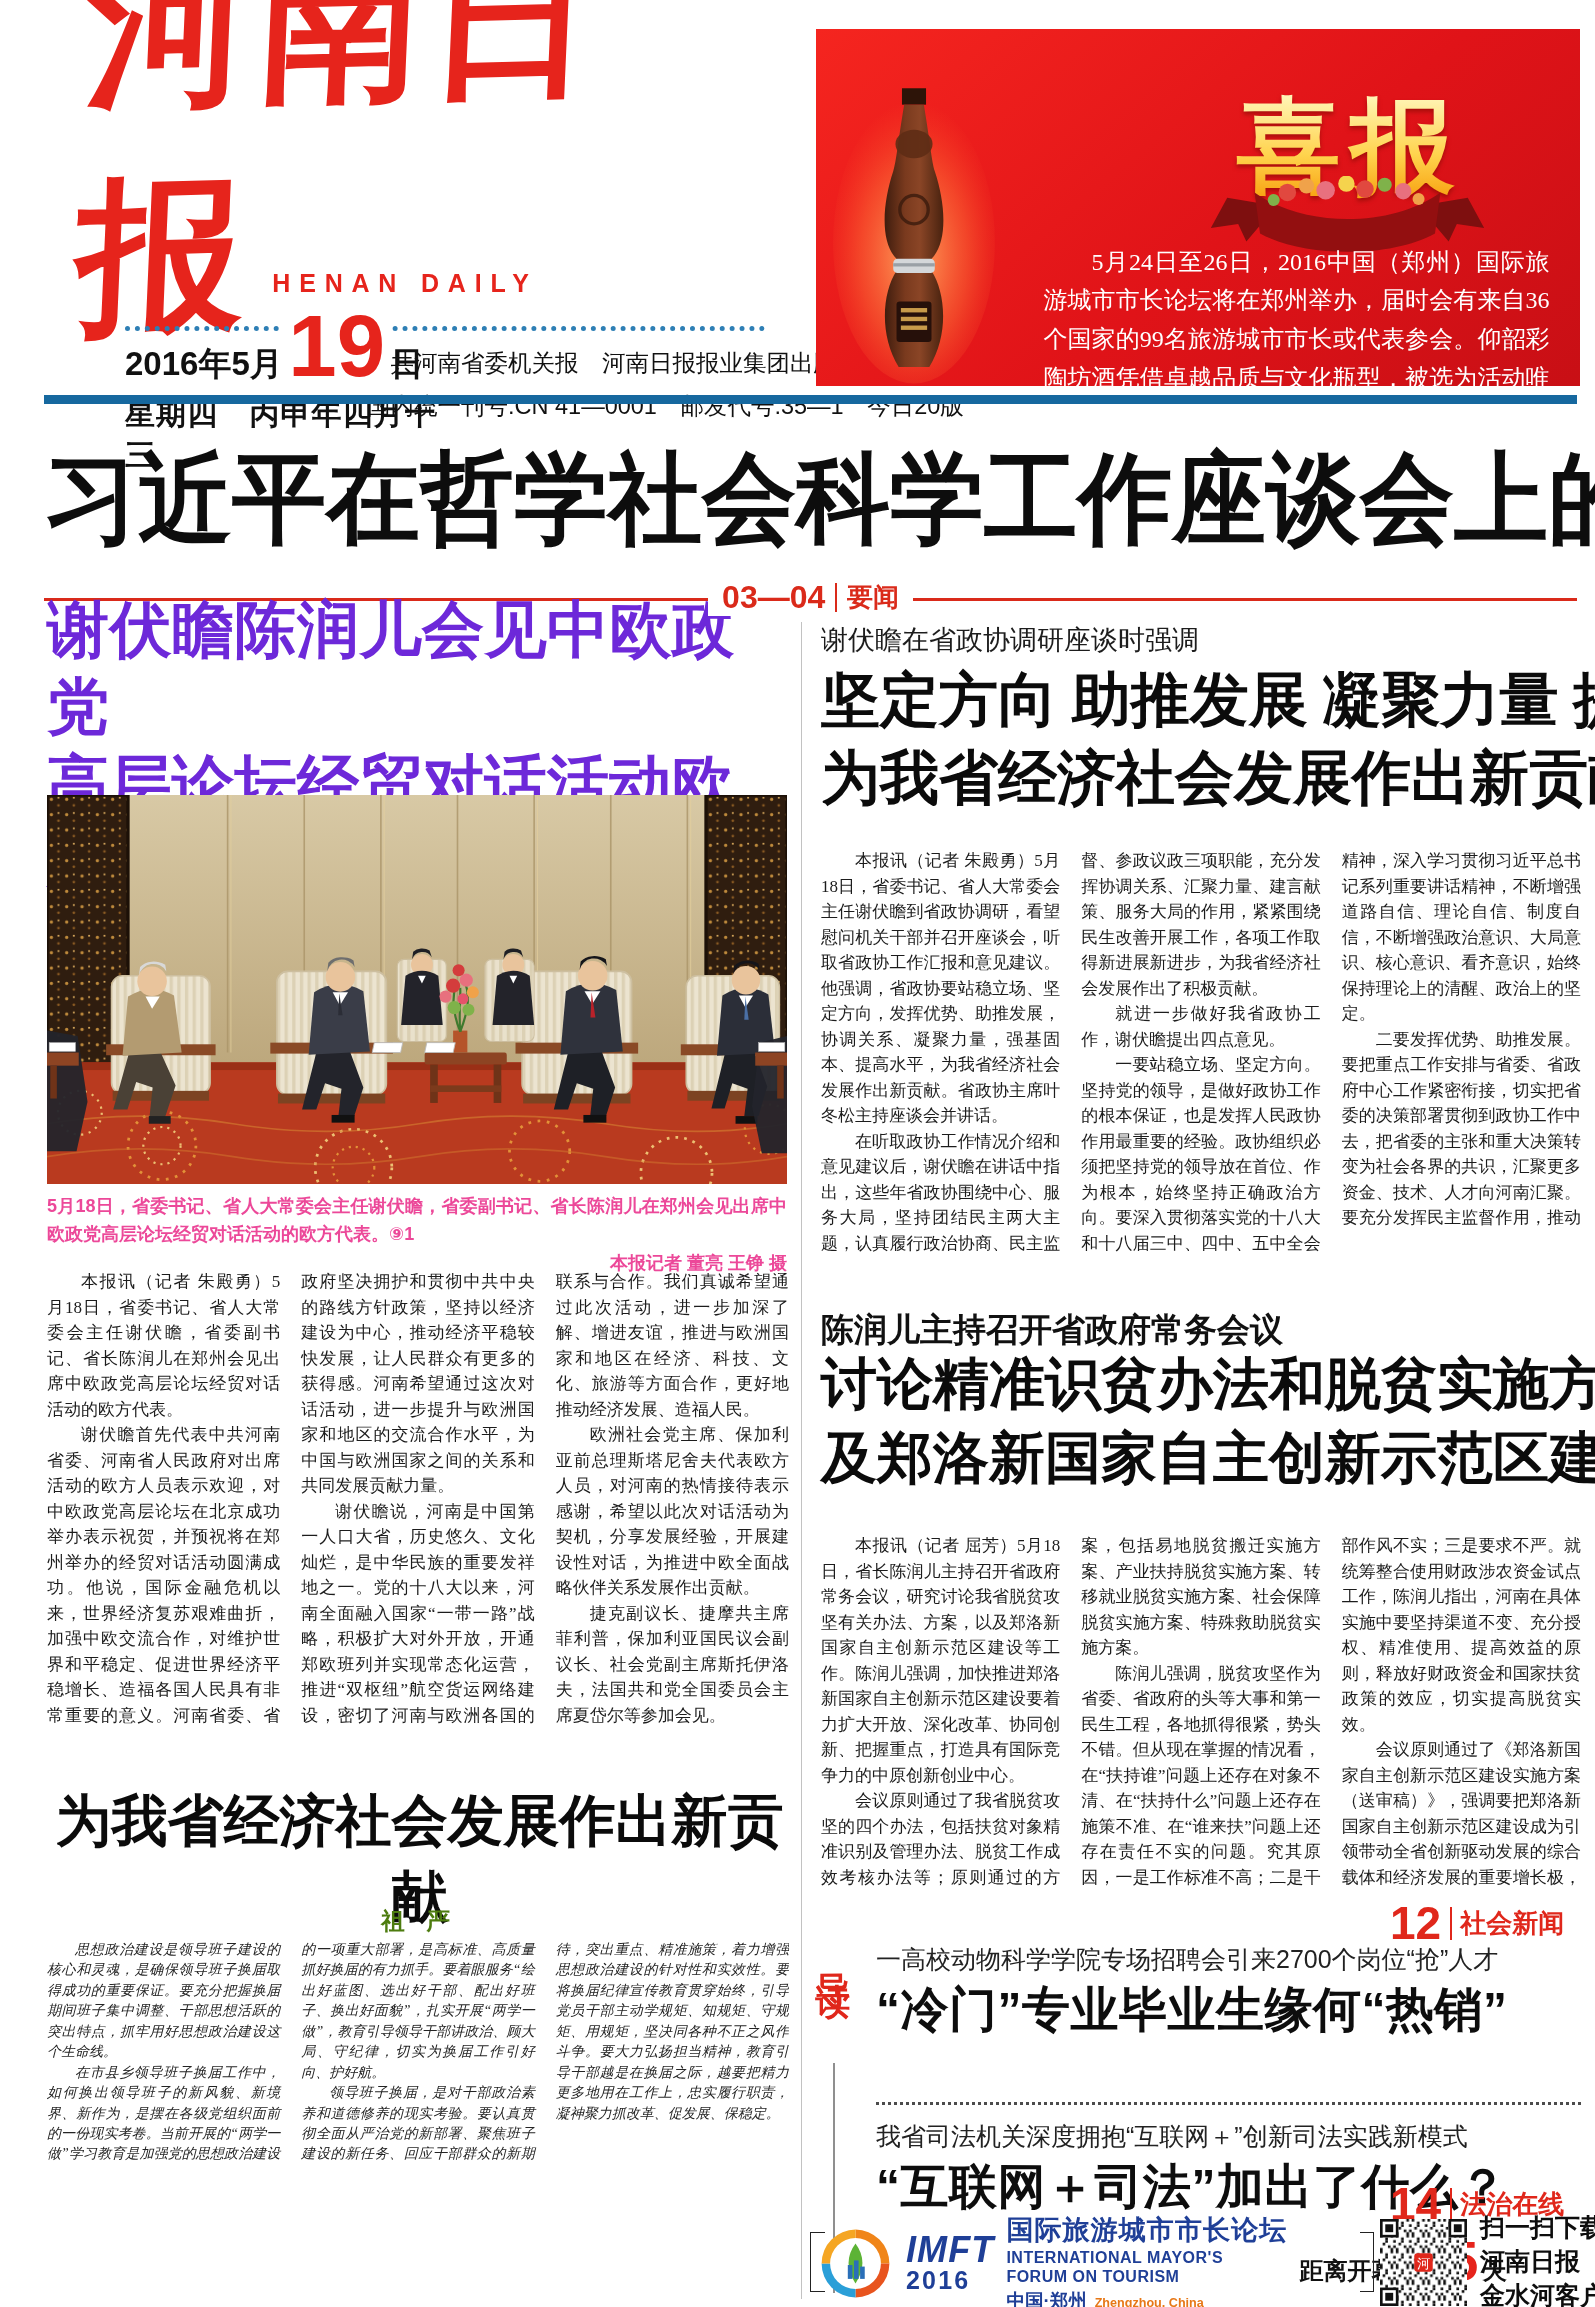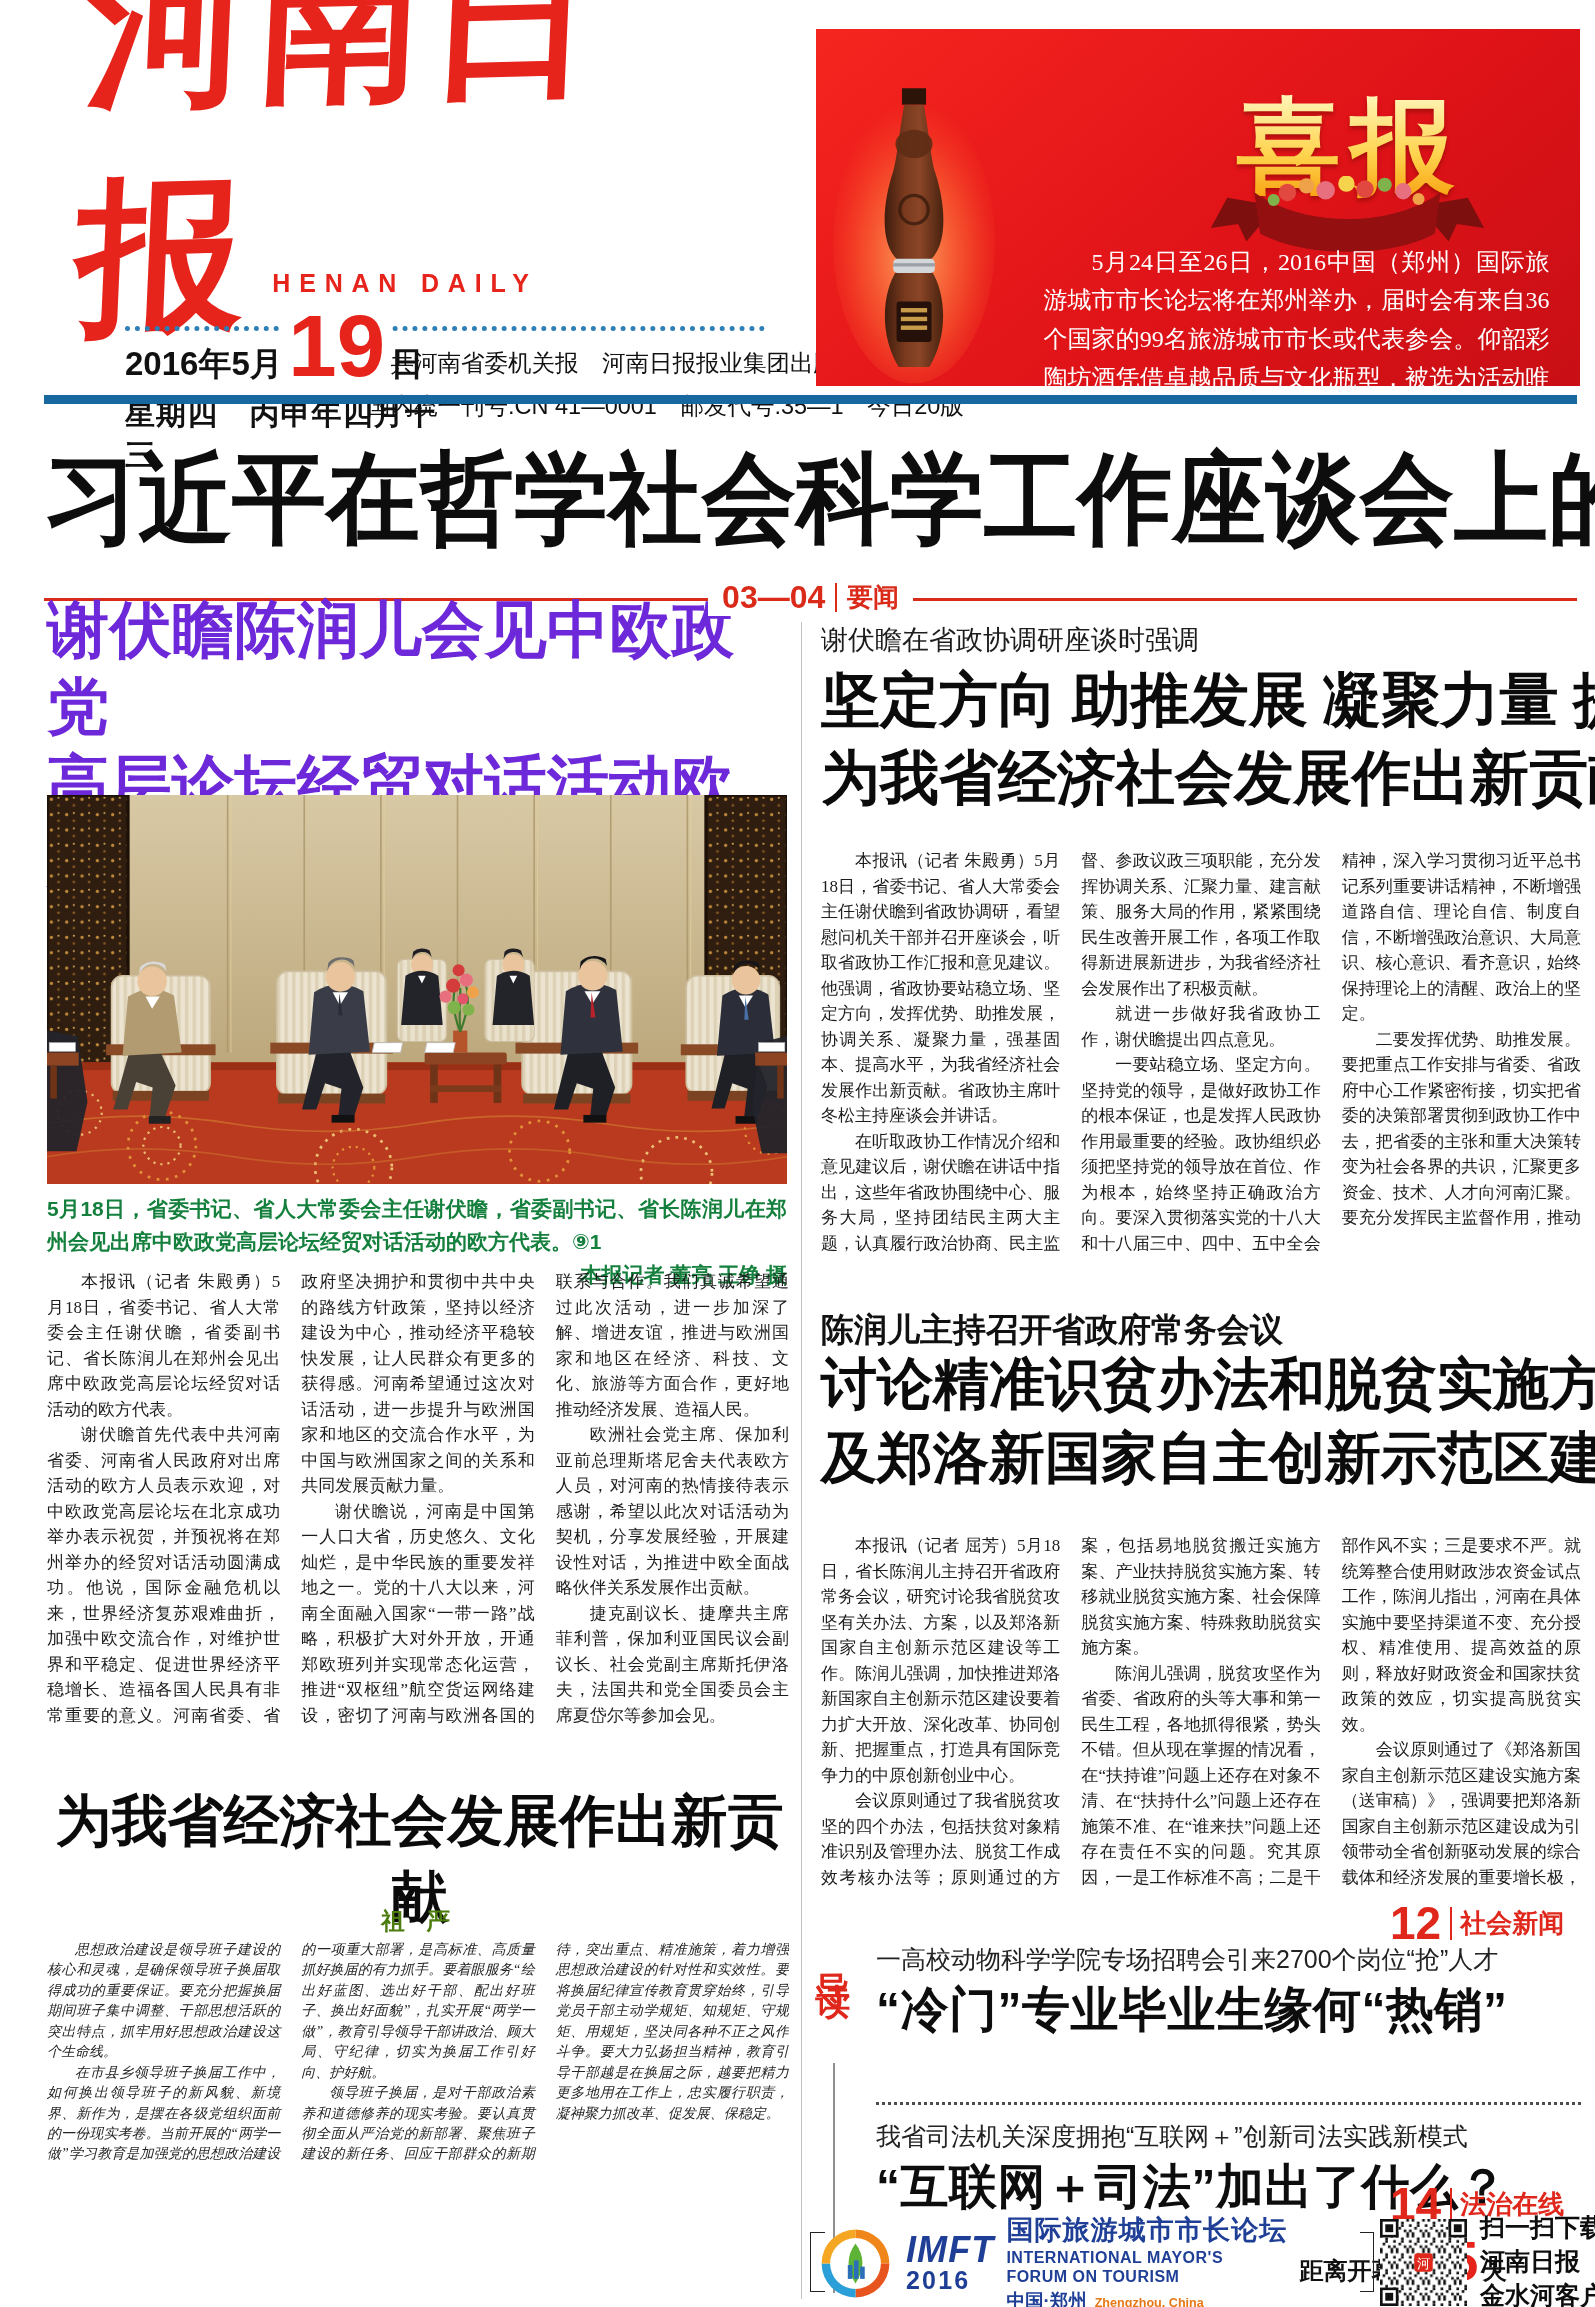--- a/index.html
+++ b/index.html
@@ -50,21 +50,21 @@
   .vsep { width:1.6px; height:28.5px; background:#da2a1a; }
   #lead-section { color:#da2a1a; font-size:26px; font-weight:600; }
 
   
   #vdivider { left:801px; top:622px; width:1.1px; height:1677px; background:#c2c2c2; }
 
   
   #la-headline { left:47px; top:592px; width:747px; font-size:62px; line-height:1.24; font-weight:900;
                  color:#6d28d9; font-family:Liberation Serif, serif; letter-spacing:0.5px; }
   #la-photo { left:47px; top:795px; width:740px; height:389px; background:#c9b896; }
-  #la-caption { left:47px; top:1193px; width:740px; font-size:21px; line-height:1.55; font-weight:600; color:#15803d;
+  #la-caption { left:47px; top:1193px; width:740px; font-size:18px; line-height:1.55; font-weight:600; color:#ec4899;
                 text-align:justify; }
   #la-credit { text-align:right; font-weight:700; margin-top:1.1px; }
   #la-body { left:47px; top:1269px; width:742px; height:481px; column-count:3; column-gap:21px;
              font-size:17px; line-height:1.5; text-align:justify; color:#1c1c1c; overflow:hidden;
              font-family:"Liberation Serif","DejaVu Serif",serif; }
   .body p { text-indent:2em; }
 
   
   #ra1-kicker { left:821px; top:622px; width:761px; font-size:27px; font-weight:500; color:#1d1d1d; }
   #ra1-headline { left:821px; top:661px; width:764px; font-size:59px; line-height:1.33; font-weight:900;

